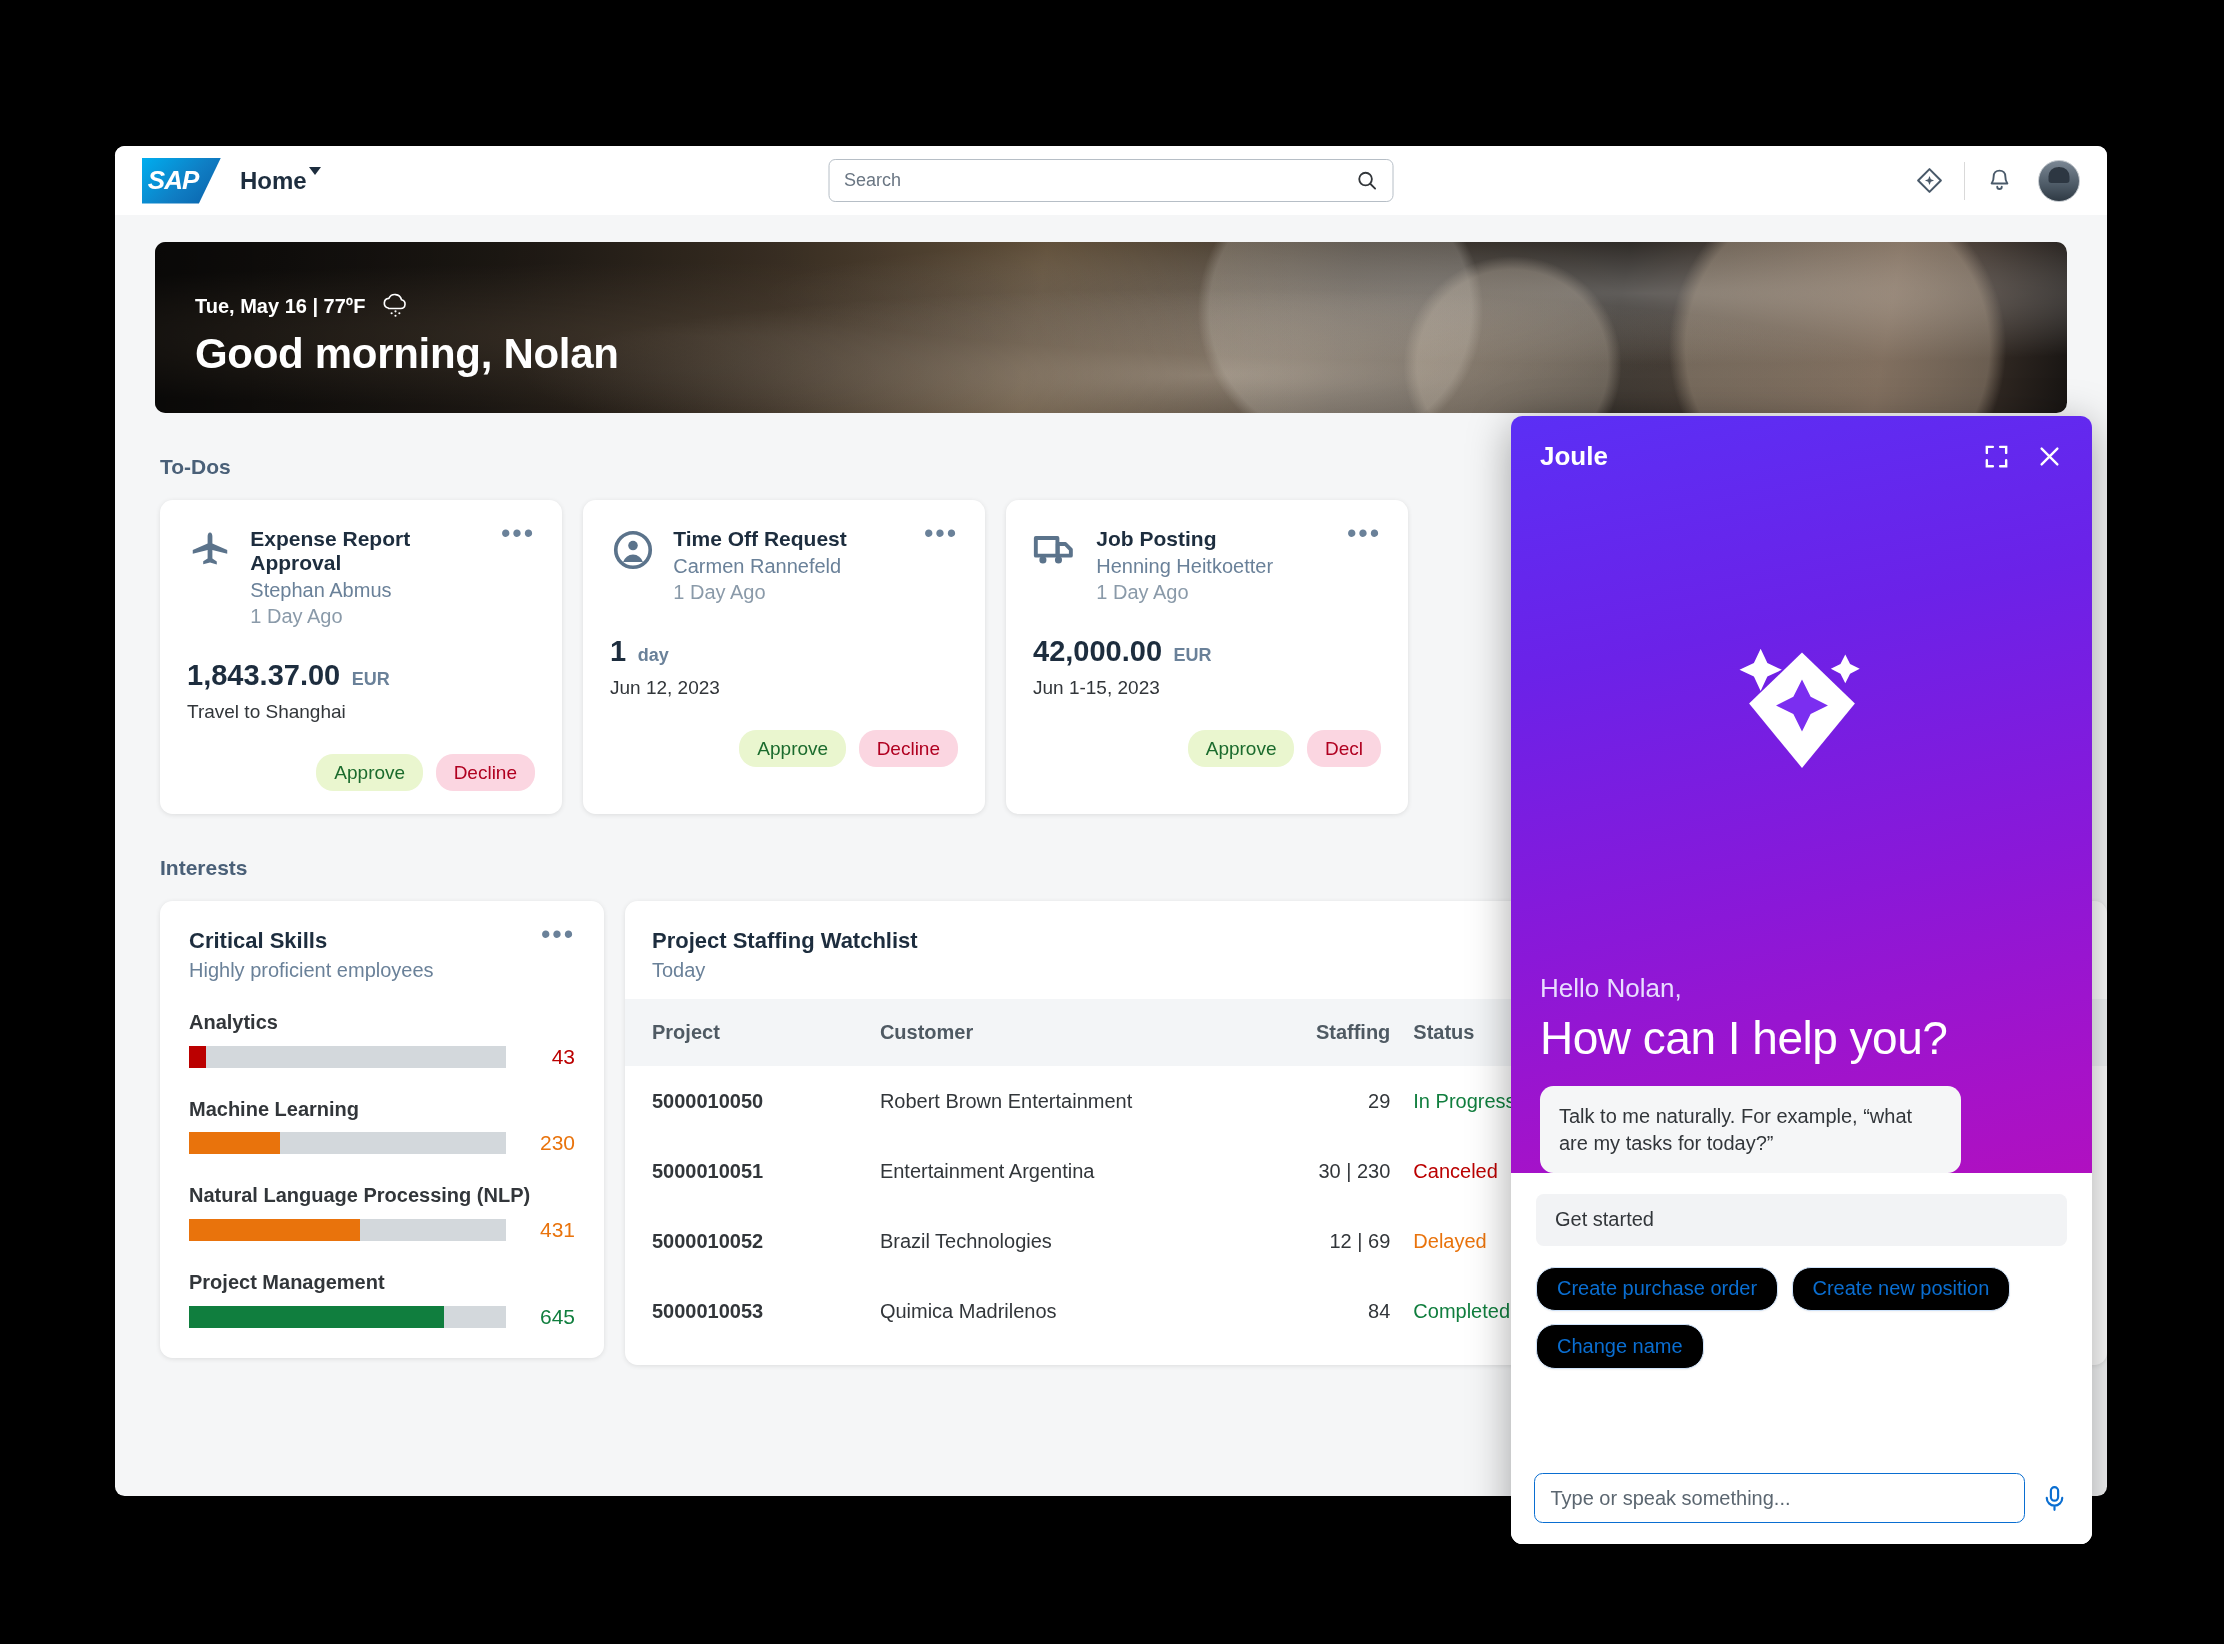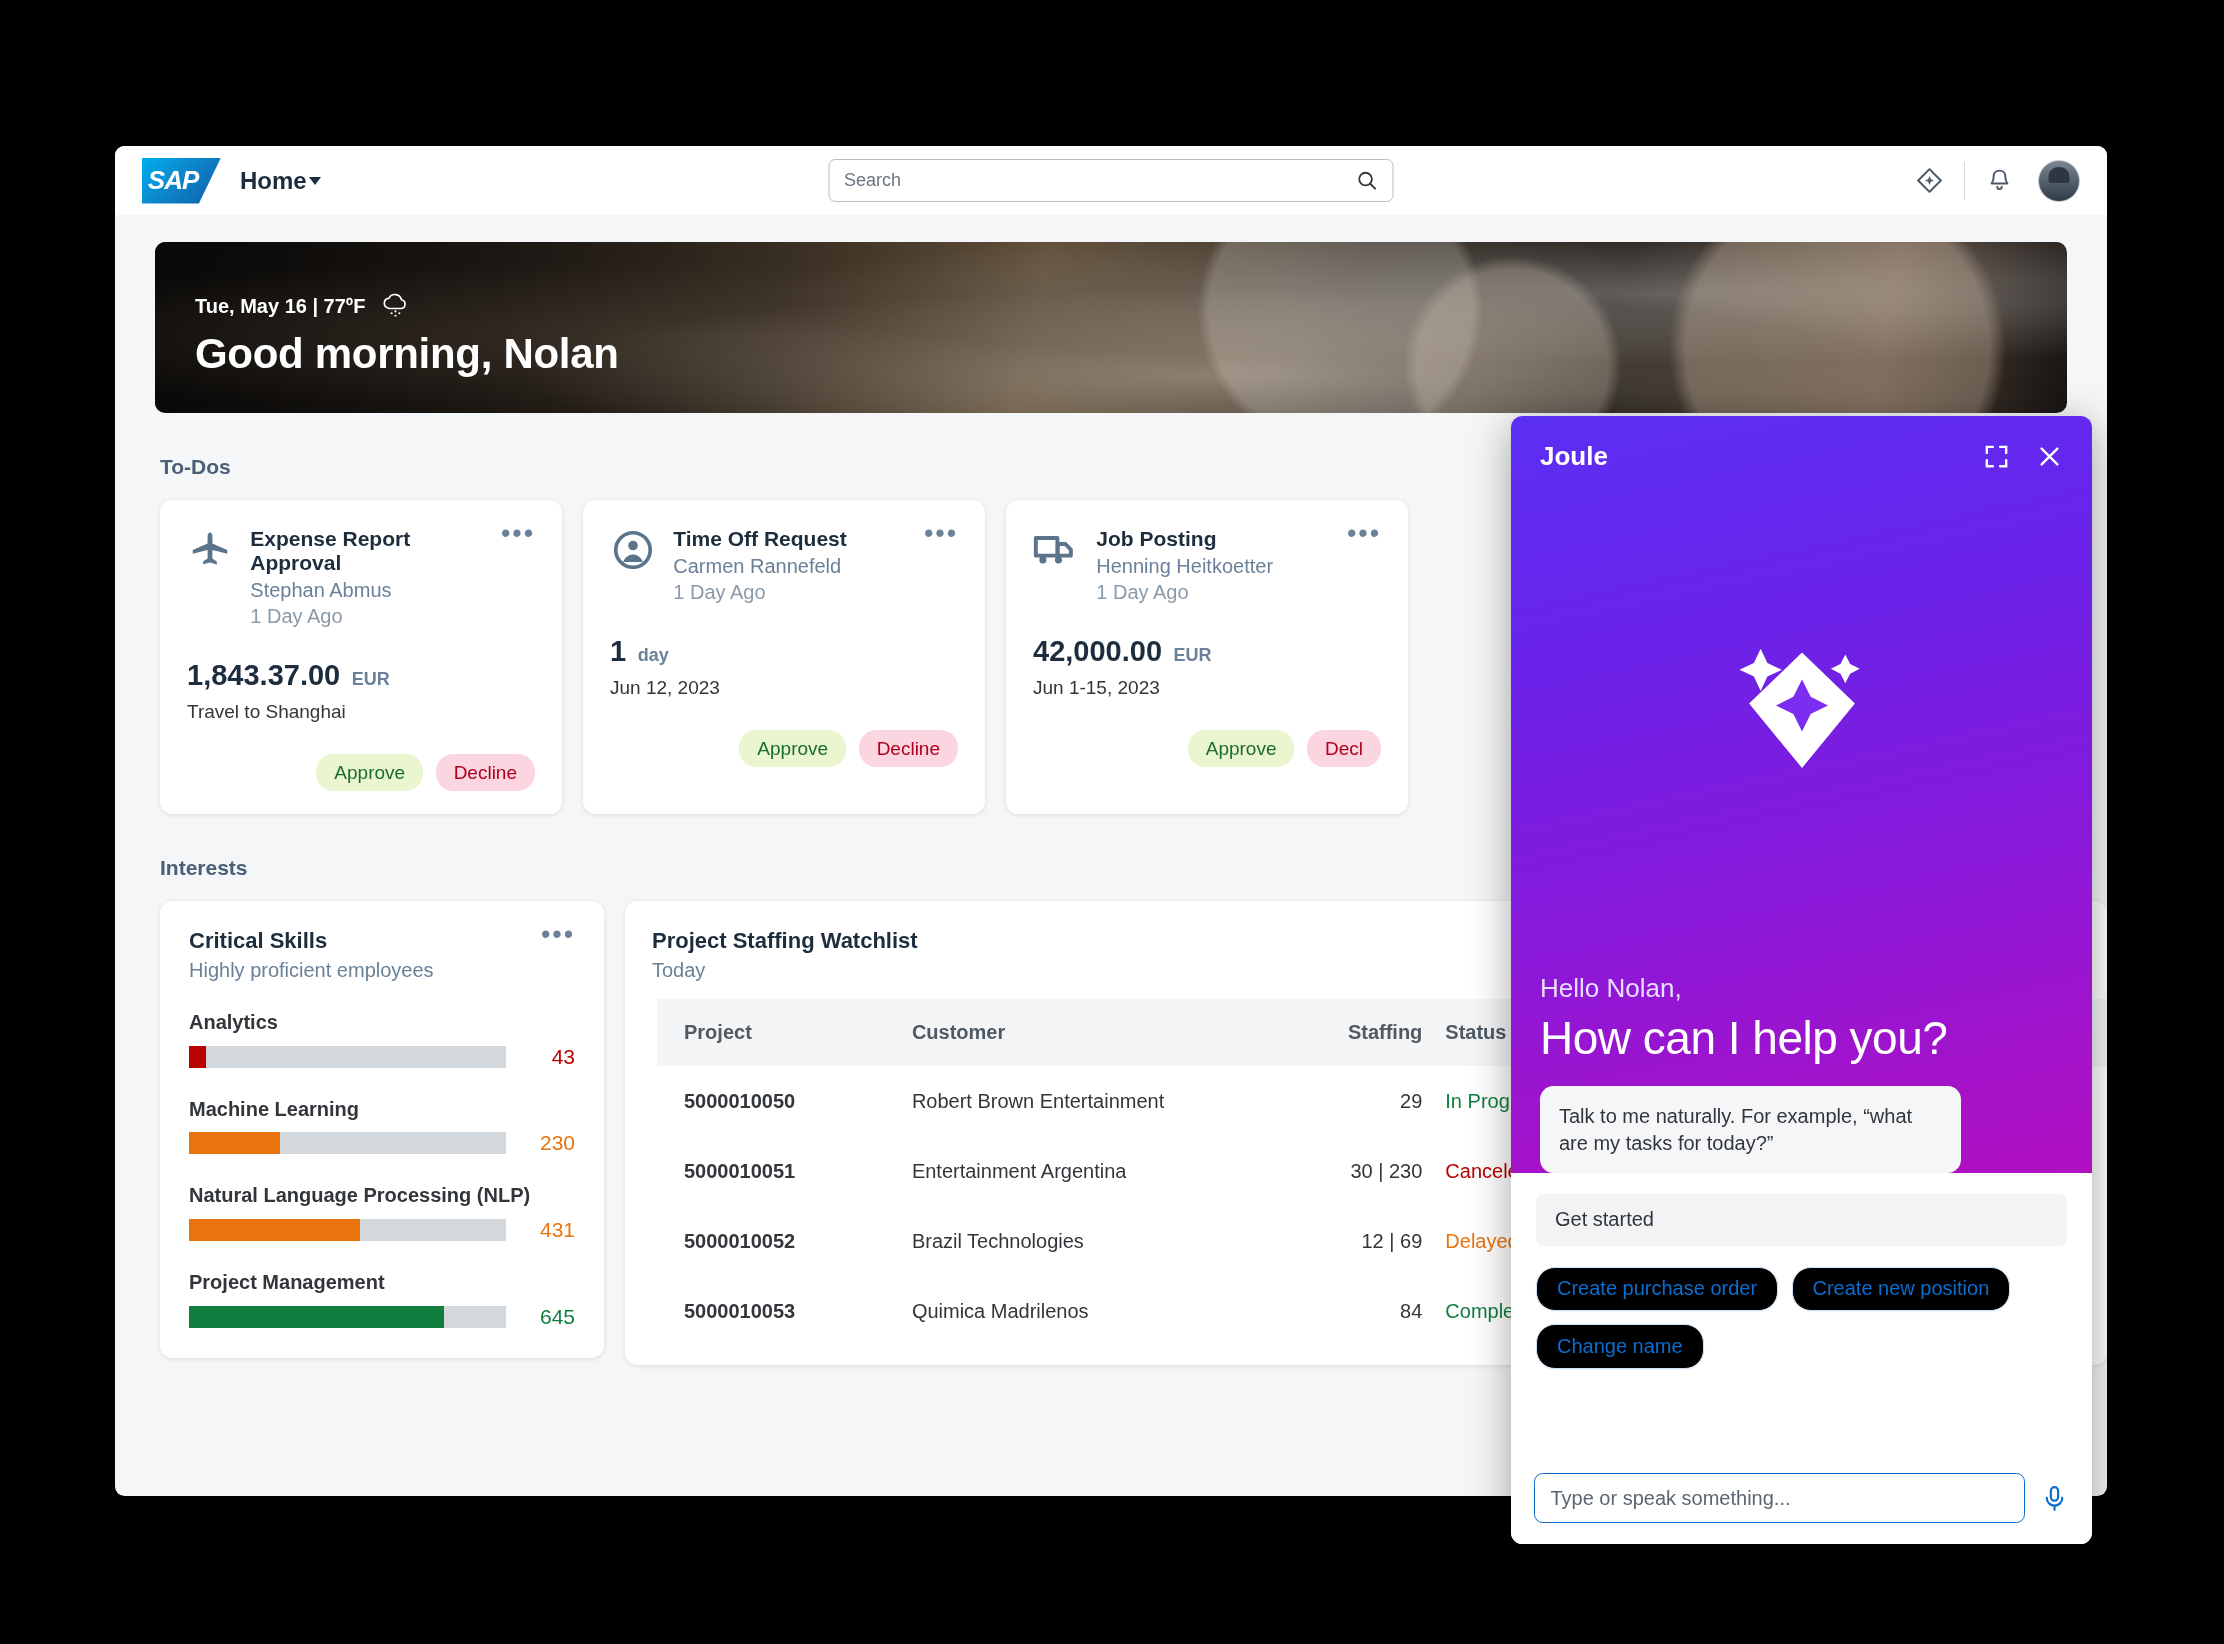--- a/index.html
+++ b/index.html
@@ -31,21 +31,21 @@
     background: linear-gradient(135deg,#00aeef 0%,#0f7ec4 55%,#0a5fa8 100%);
     clip-path: polygon(0 0, 100% 0, 72% 100%, 0 100%);
   }
   .sap-logo .txt {
     position:absolute; inset:0; display:flex; align-items:center;
     justify-content:flex-start; padding-left:5.8px;
     color:#fff; font-weight:bold; font-size:26px; letter-spacing:-1px;
     font-style: italic;
   }
   .home-btn {
-    display:flex; align-items:center; gap:2px; cursor:pointer;
+    display:flex; gap:2px; cursor:pointer;
     color:#1d2d3e; font-size:24px; font-weight:bold;
   }
   .chev { width:0;height:0;border-left:6.7px solid transparent;border-right:6.7px solid transparent;border-top:8.6px solid #1d2d3e; }
   .search-wrap {
     position:absolute; left:50%; transform:translateX(-50%);
     width:565px; height:43px;
     border:1px solid #b6bec6; border-radius:6.7px; background:#fff;
     display:flex; align-items:center; padding:0 14.4px;
   }
   .search-wrap input {
@@ -136,21 +136,21 @@
   .bar-track { flex:1; height:22px; background:#d3d8dc; position:relative; }
   .bar-fill { position:absolute; left:0; top:0; bottom:0; }
   .skill-val { font-size:21px; width:54px; text-align:right; }
 
   .watch-card {
     background:#fff; border-radius:12.5px; box-shadow:0 1px 4.8px rgba(0,0,0,.10);
     flex:1; padding:27px 0 19px 0; min-width:0; overflow:hidden;
   }
   .watch-title { font-size:22px; font-weight:bold; color:#1d2d3e; padding-left:27px; }
   .watch-sub { font-size:20px; color:#6a8199; margin-top:4.8px; padding-left:27px; }
-  table { border-collapse:collapse; width:100%; margin-top:17.3px; table-layout:fixed;margin-left:32px; }
+  table { border-collapse:collapse; width:100%; margin-top:17.3px; table-layout:fixed; }
   thead tr { background:#f3f5f7; }
   th {
     font-size:20px; color:#4f5a63; font-weight:bold; text-align:left;
     padding:17.3px 11.5px 17.3px 11.5px; height:67px; vertical-align:middle;
   }
   td { font-size:20px; color:#32363a; padding:21px 11.5px; vertical-align:middle; }
   .c-proj{width:146px;padding-left:27px;} .c-cust{width:197px;}
   .c-staff{width:123px;text-align:right;} .c-status{width:154px;}
   .c-bar{width:154px;} .c-pct{width:115px;}
   td.c-proj { font-weight:bold; }

